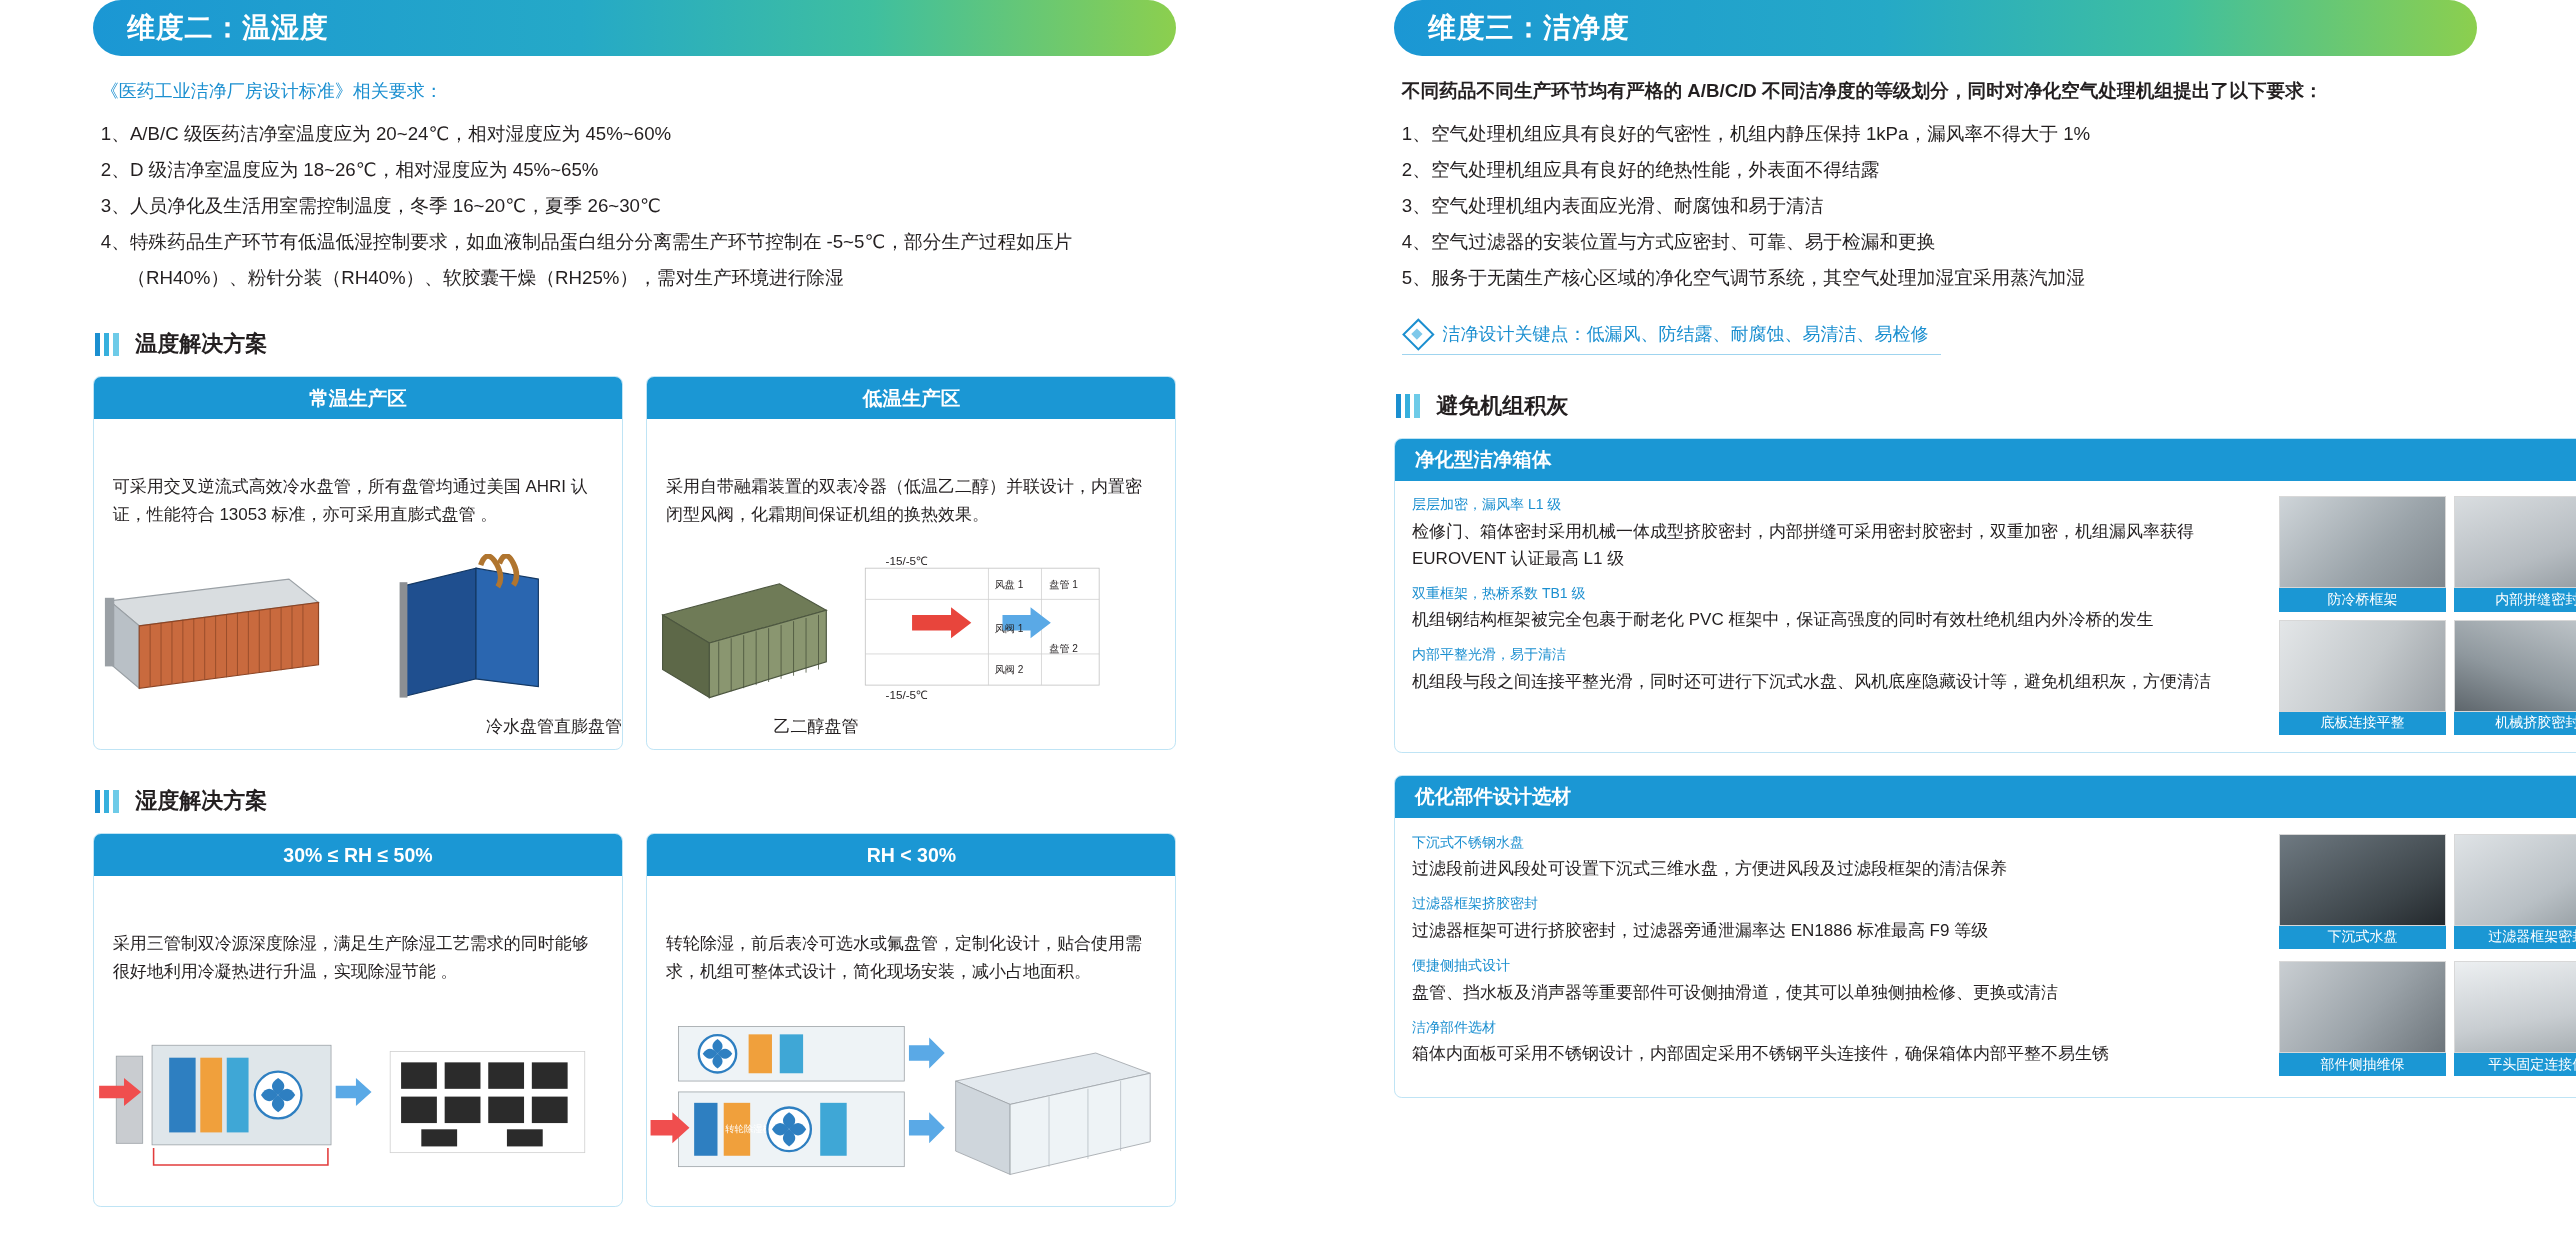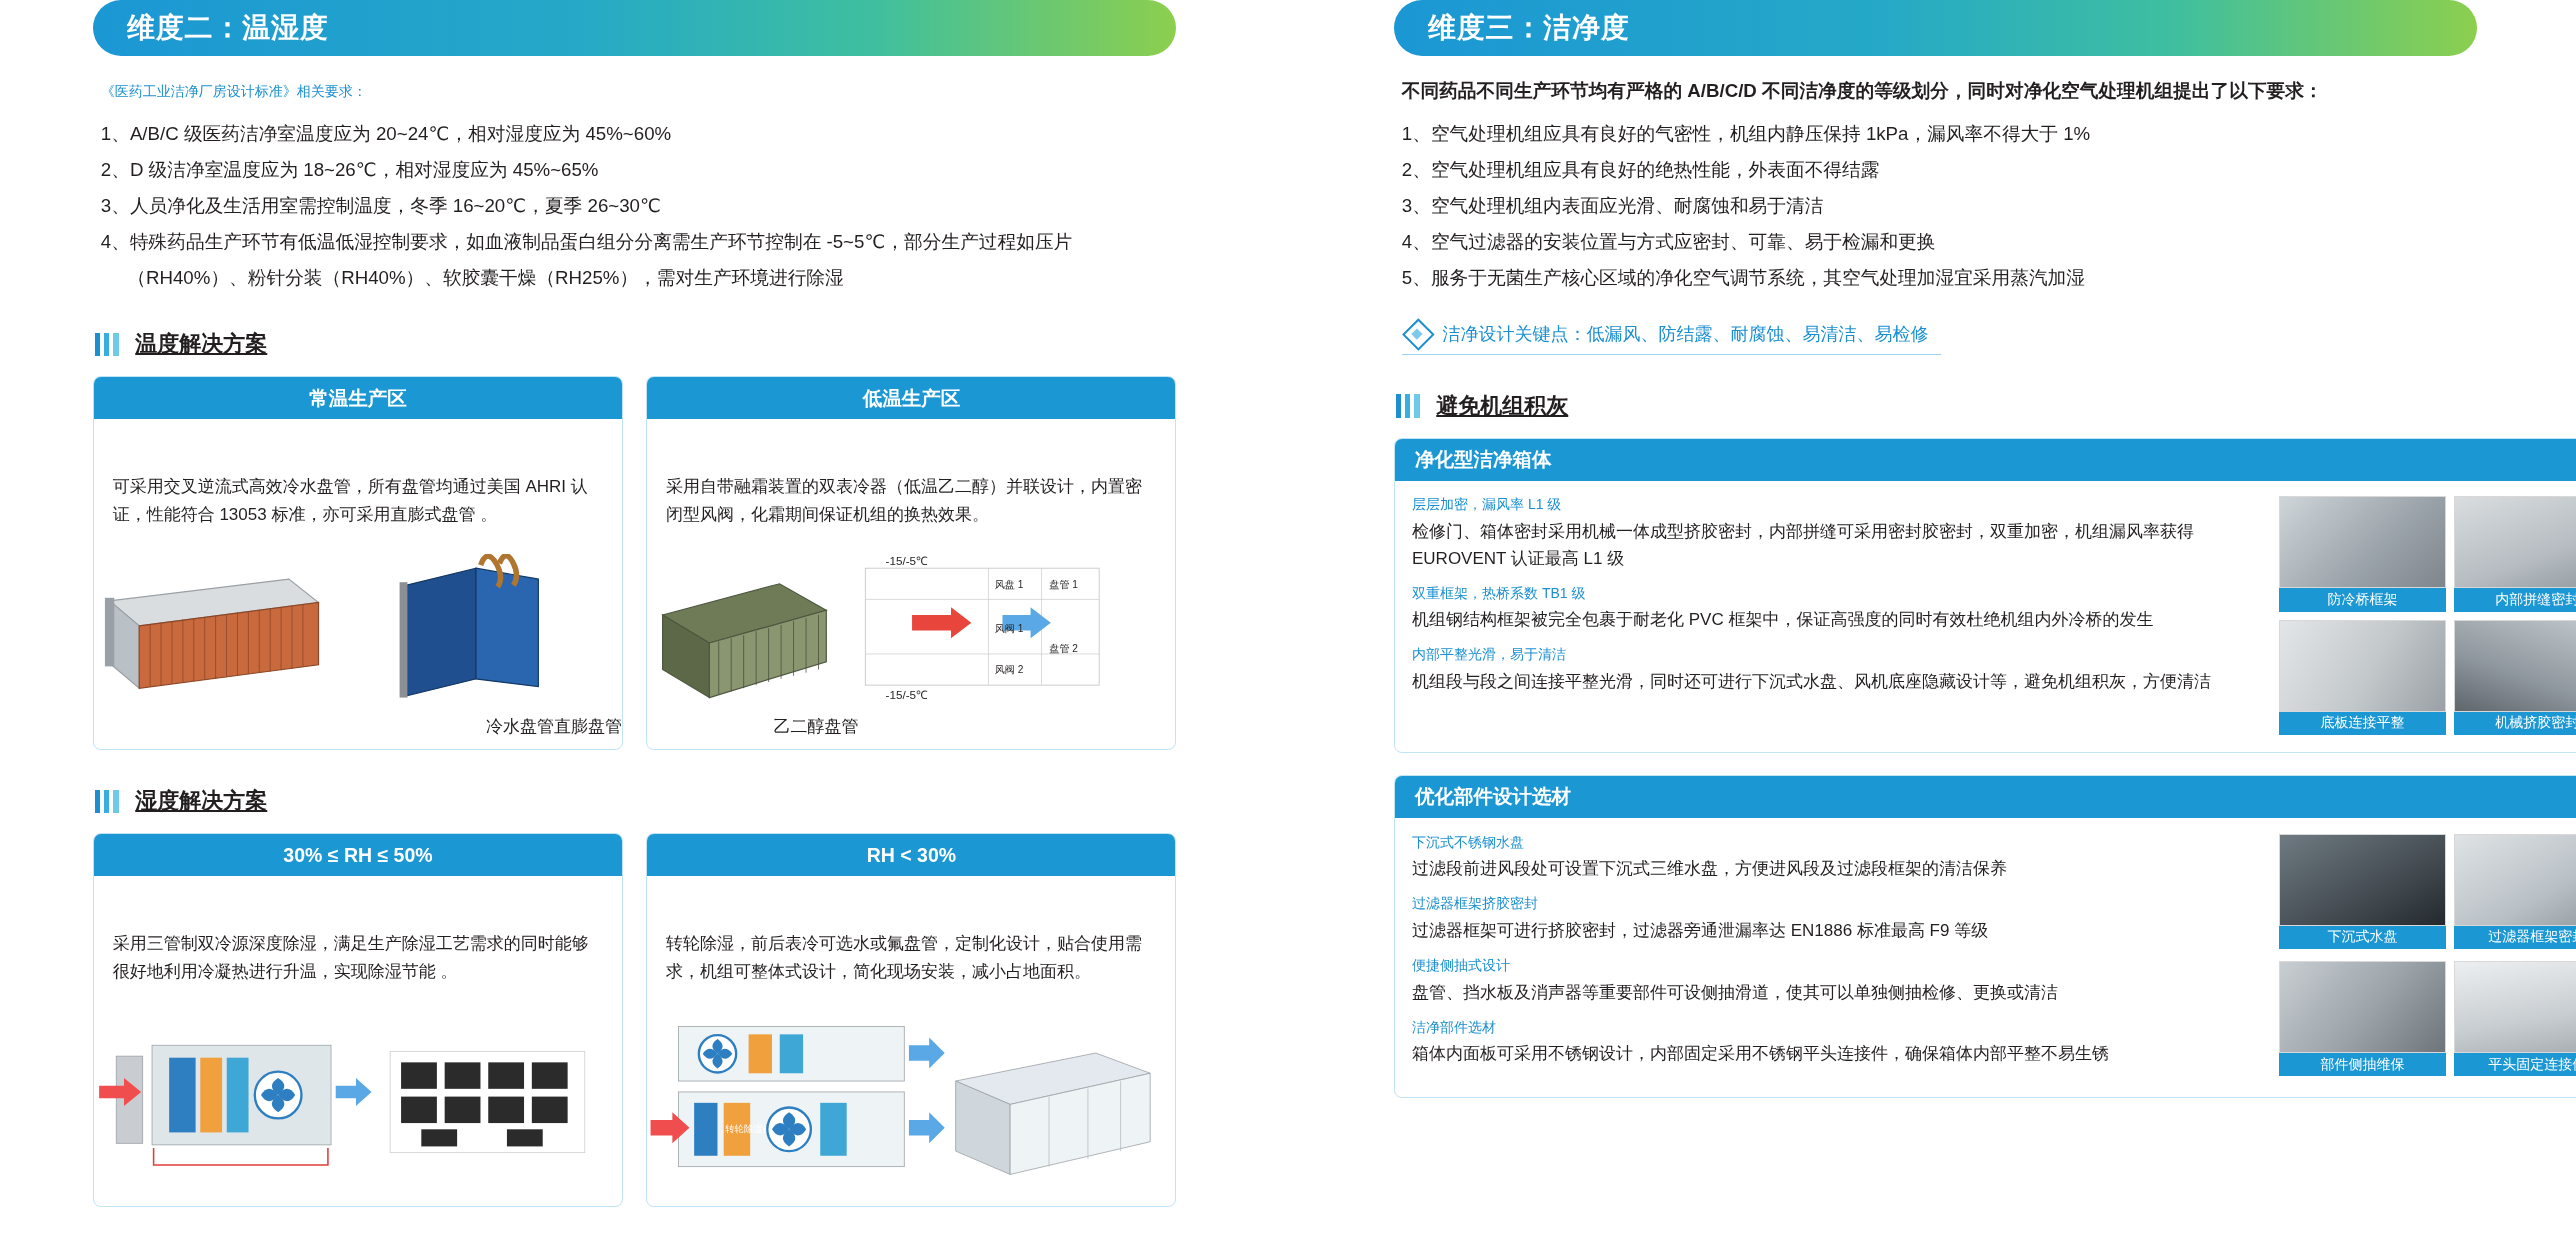--- a/index.html
+++ b/index.html
@@ -10,34 +10,34 @@
   .col-right{left:1394px;}
 
   
   .hdr{position:relative;height:56px;border-radius:28px;display:flex;align-items:center;padding-left:34px;box-sizing:border-box;}
   .hdr-left{background:linear-gradient(90deg,#1b97d4 0%,#25a9c7 45%,#3fbf9f 72%,#8ccf4e 100%);width:1083px;}
   .hdr-right{background:linear-gradient(90deg,#1b97d4 0%,#25a9c7 45%,#3fbf9f 72%,#8ccf4e 100%);width:1083px;}
   .hdr h2{margin:0;color:#fff;font-size:28px;font-weight:bold;letter-spacing:0.8px;}
 
   
   .intro{margin-top:20px;padding-left:7.8px;}
-  .intro .lead{font-size:14px;color:#1b8fd0;margin:0 0 12.5px 0;}
+  .intro .lead{font-size:18px;color:#1b8fd0;margin:0 0 12.5px 0;}
   .intro .lead-dark{font-size:18.7px;color:#231f20;font-weight:bold;margin:0 0 12.5px 0;}
   .intro p{font-size:18.7px;line-height:30px;margin:0 0 6.2px 0;color:#231f20;}
   .intro p.indent{padding-left:26.5px;}
 
   
   .keypoint{margin-top:17px;display:inline-flex;align-items:center;border-bottom:1.6px solid #9fd4ef;padding:4.7px 12.5px 6.2px 3.1px;}
   .kp-diamond{width:26.5px;height:26.5px;margin-right:11px;position:relative;flex:none;}
   .kp-diamond:before{content:"";position:absolute;left:2.3px;top:2.3px;width:18.7px;height:18.7px;border:2.3px solid #1b8fd0;transform:rotate(45deg);}
   .kp-diamond:after{content:"";position:absolute;left:8.6px;top:8.6px;width:7.8px;height:7.8px;background:#7ec8ea;transform:rotate(45deg);}
   .keypoint span.kptext{font-size:18px;color:#1b8fd0;}
 
   
-  .subhead{display:flex;align-items:center;margin:36px 0 17px 1.6px;text-decoration:underline;}
+  .subhead{display:flex;align-items:center;margin:36px 0 17px 1.6px;}
   .bars{display:flex;margin-right:12.5px;}
   .bars i{display:block;width:5.5px;height:23.4px;margin-right:3.9px;background:#1b8fd0;}
   .bars i:nth-child(2){background:#37b0dd;}
   .bars i:nth-child(3){background:#6ecbe8;}
   .subhead h3{margin:0;font-size:22px;font-weight:bold;color:#231f20;}
 
   
   .cards{display:flex;gap:23.4px;}
   .card{width:530px;border:1.6px solid #bfe4f5;border-radius:7.8px;overflow:hidden;background:#fff;box-sizing:border-box;}
   .card .card-title{height:42px;background:#1b97d4;color:#fff;display:flex;align-items:center;justify-content:center;font-size:19.5px;font-weight:bold;}

